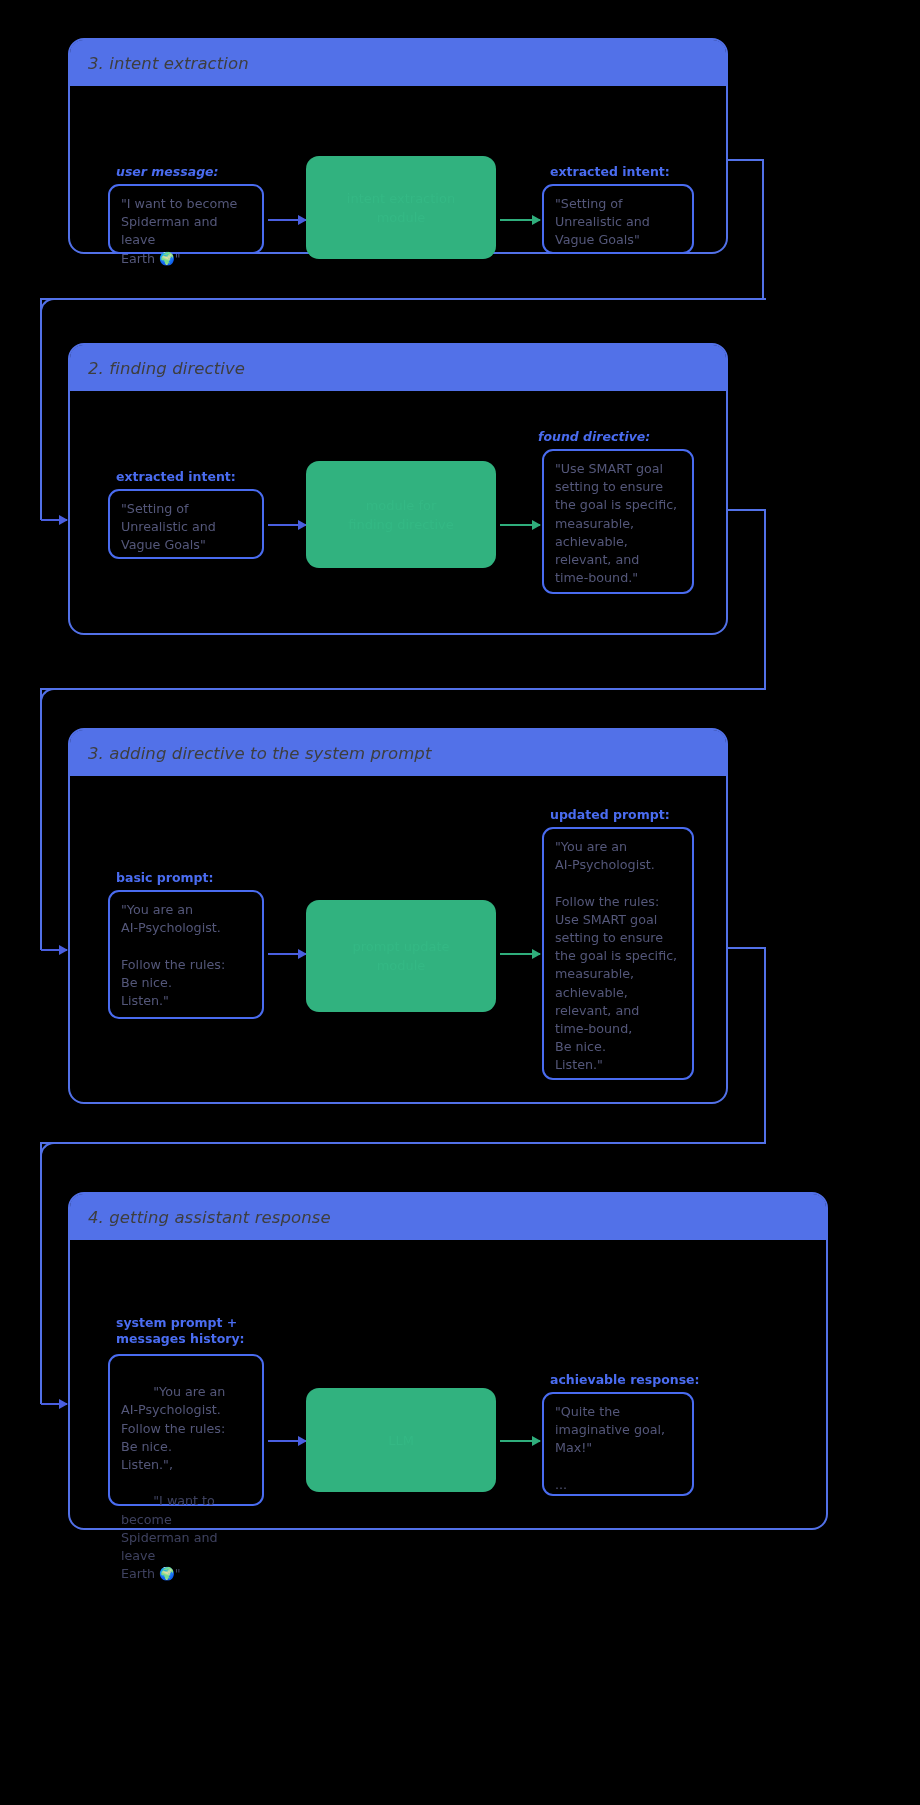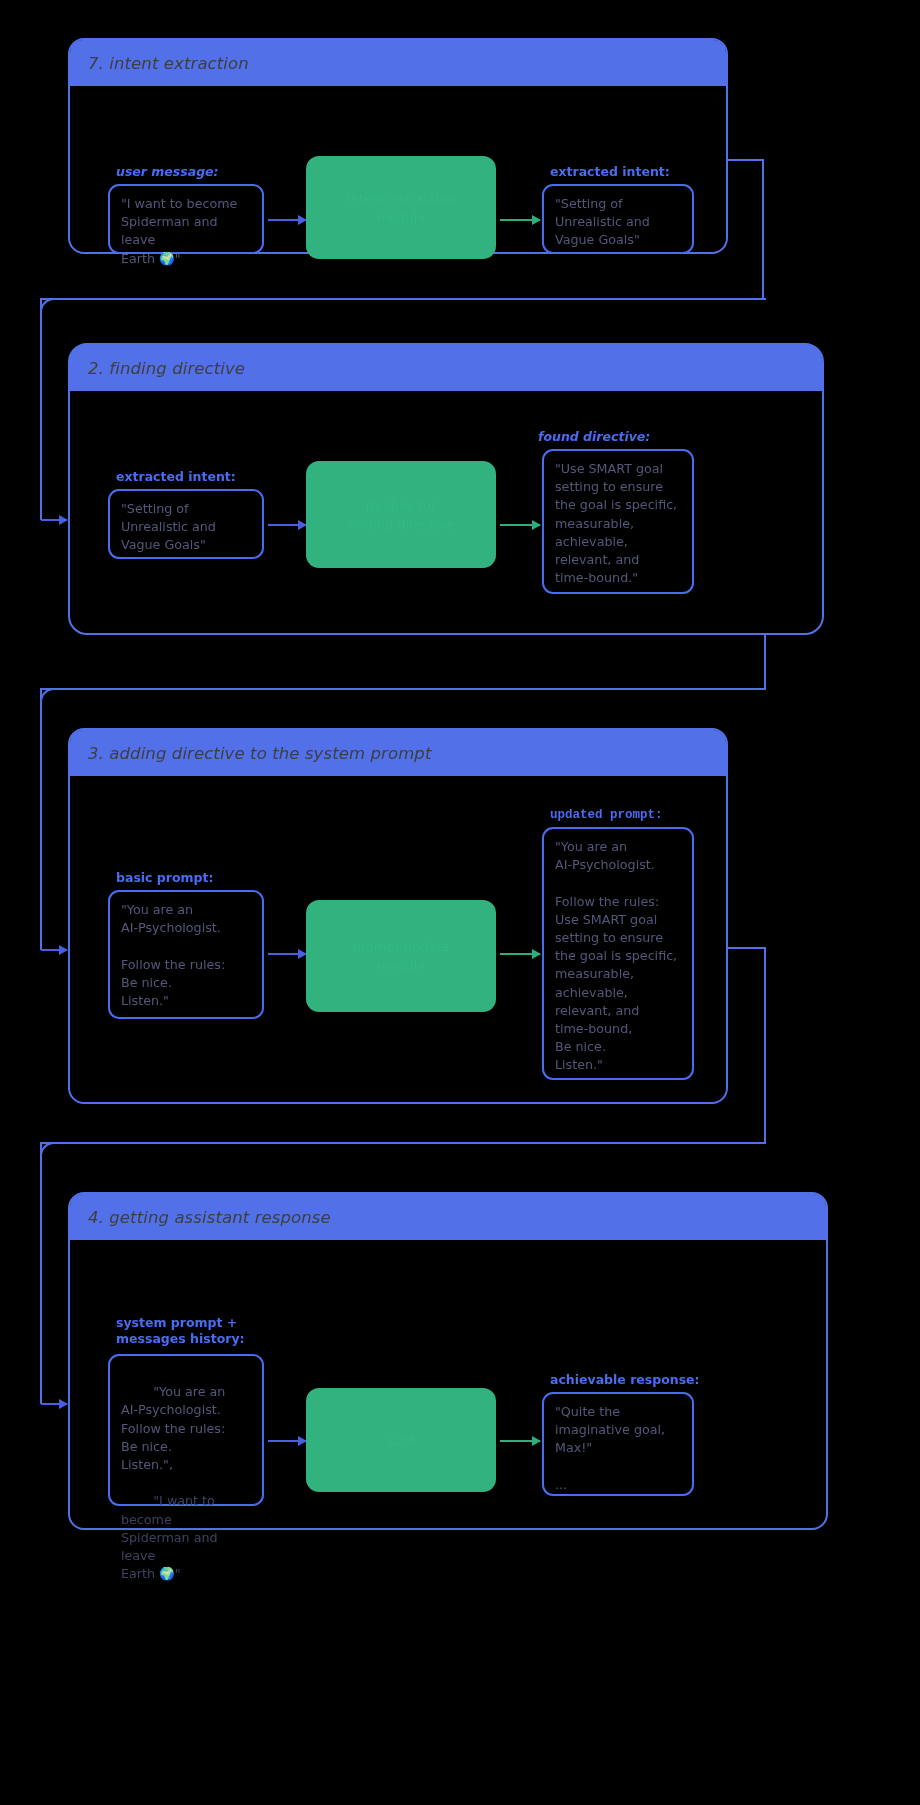--- a/index.html
+++ b/index.html
@@ -121,21 +121,21 @@
     <div class="shaft"></div>
       <div class="head"></div>
   </div>
   <div class="arrow blue" style="left:41px; top:1403px; width:26px;">
     <div class="shaft"></div>
       <div class="head"></div>
   </div>
 
   <div class="section" style="left:68px; top:38px; width:660px; height:216px;">
     <div class="sec-head">
-      <span class="sec-title">7. intent extraction</span>
+      <span class="sec-title">3. intent extraction</span>
     </div>
     <div class="sec-body" style="height:170px;">
 
       <span class="lbl" style="left:46px; top:78px;font-style:italic;">user message:</span>
       <div class="tbox" style="left:38px; top:98px; width:156px; height:70px;">"I want to become
 Spiderman and leave
 Earth 🌍"</div>
 
       <div class="arrow blue" style="left:198px; top:133px; width:38px;">
         <div class="shaft"></div>
@@ -150,21 +150,21 @@
           <div class="head"></div>
       </div>
 
       <span class="lbl" style="left:480px; top:78px;">extracted intent:</span>
       <div class="tbox" style="left:472px; top:98px; width:152px; height:70px;">"Setting of
 Unrealistic and
 Vague Goals"</div>
     </div>
   </div>
 
-  <div class="section" style="left:68px; top:343px; width:756px; height:292px;border-radius:19px;">
+  <div class="section" style="left:68px; top:343px; width:660px; height:292px;">
     <div class="sec-head">
       <span class="sec-title">2. finding directive</span>
     </div>
     <div class="sec-body" style="height:246px;">
 
       <span class="lbl" style="left:46px; top:78px;">extracted intent:</span>
       <div class="tbox" style="left:38px; top:98px; width:156px; height:70px;">"Setting of
 Unrealistic and
 Vague Goals"</div>
 
@@ -212,21 +212,21 @@
       </div>
 
       <div class="gbox" style="left:236px; top:124px; width:190px; height:112px;">prompt update
 module</div>
 
       <div class="arrow green" style="left:430px; top:177px; width:40px;">
         <div class="shaft"></div>
           <div class="head"></div>
       </div>
 
-      <span class="lbl" style="left:480px; top:31px;font-family:Liberation Mono, monospace;">updated prompt:</span>
+      <span class="lbl" style="left:480px; top:31px;">updated prompt:</span>
       <div class="tbox" style="left:472px; top:51px; width:152px; height:253px;">"You are an
 AI-Psychologist.
 
 Follow the rules:
 Use SMART goal
 setting to ensure
 the goal is specific,
 measurable,
 achievable,
 relevant, and

